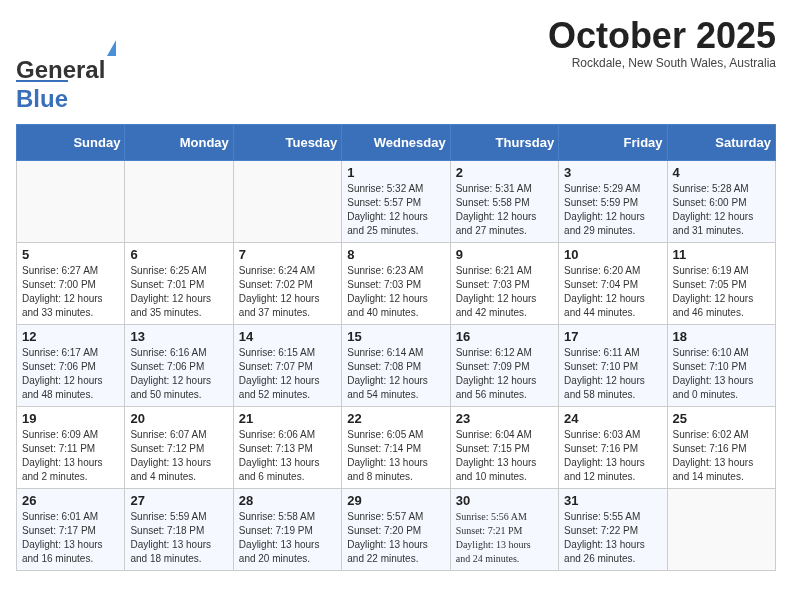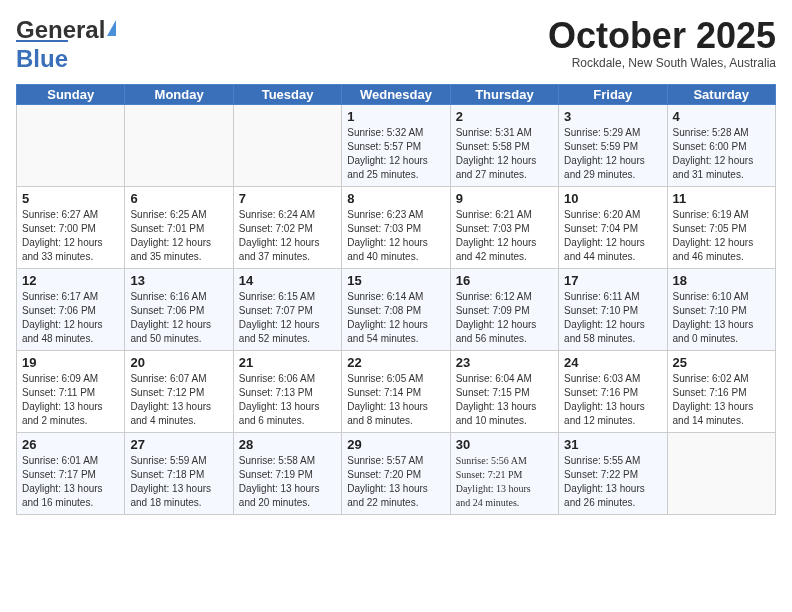--- a/index.html
+++ b/index.html
@@ -37,22 +37,22 @@
     .calendar {
       width: 100%;
       border-collapse: collapse;
       border: 1px solid #ccc;
     }
     .calendar thead th {
       background: #3a6fba;
       color: #fff;
       font-size: 13px;
       font-weight: bold;
-      padding: 2px 4px;
-      text-align: center;
+      padding: 10px 4px;
+      text-align: right;
       border: 1px solid #4a7fca;
     }
     .calendar tbody td {
       vertical-align: top;
       border: 1px solid #ccc;
       padding: 4px 5px;
       width: calc(100% / 7);
       min-height: 80px;
       font-size: 10.5px;
       color: #333;
@@ -77,21 +77,21 @@
       line-height: 1.4;
     }
     .empty { background: #f9f9f9 !important; }
   </style>
 </head>
 <body>
 
 <div class="header">
   <div class="logo">
     <div style="display:flex;align-items:center;">
-      <span style="font-size:24px;font-weight:bold;color:#333;">General</span>
+      <span style="font-size:24px;font-weight:bold;color:#333;margin-top:40px;">General</span>
       <span style="display:inline-block;width:0;height:0;border-left:9px solid transparent;border-bottom:16px solid #4a90d9;margin-left:2px;margin-top:-4px;"></span>
     </div>
     <div style="font-size:24px;font-weight:bold;color:#3a6fba;border-top:2px solid #3a6fba;padding-top:4px;margin-top:-4px;line-height:1.1;">Blue</div>
   </div>
   <div class="title-block">
     <div class="month-year">October 2025</div>
     <div class="location">Rockdale, New South Wales, Australia</div>
   </div>
 </div>
 

